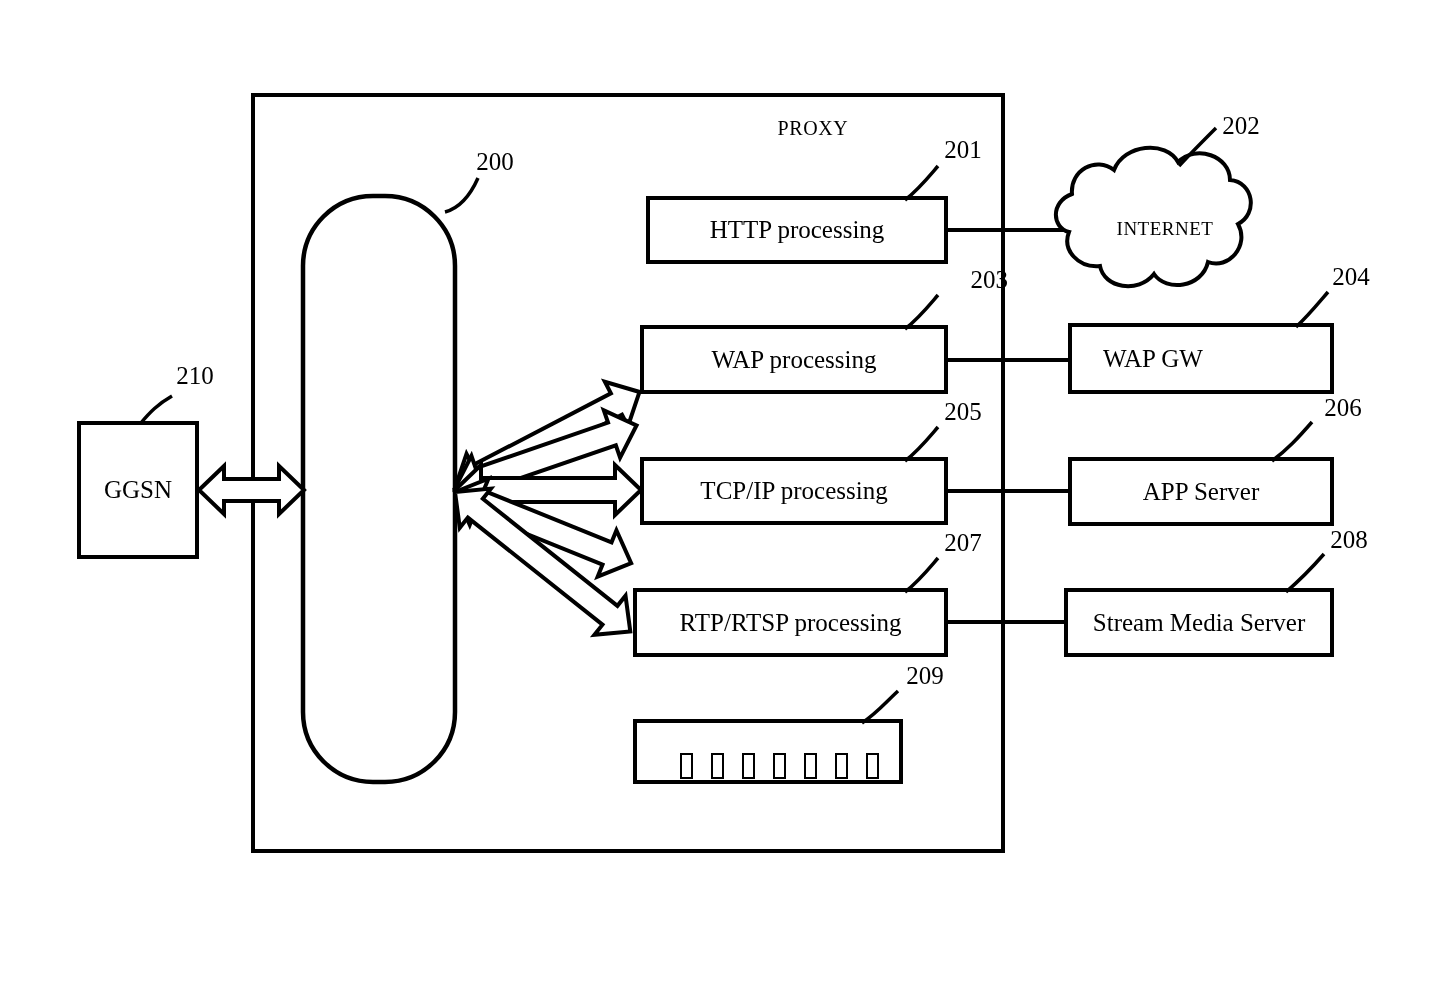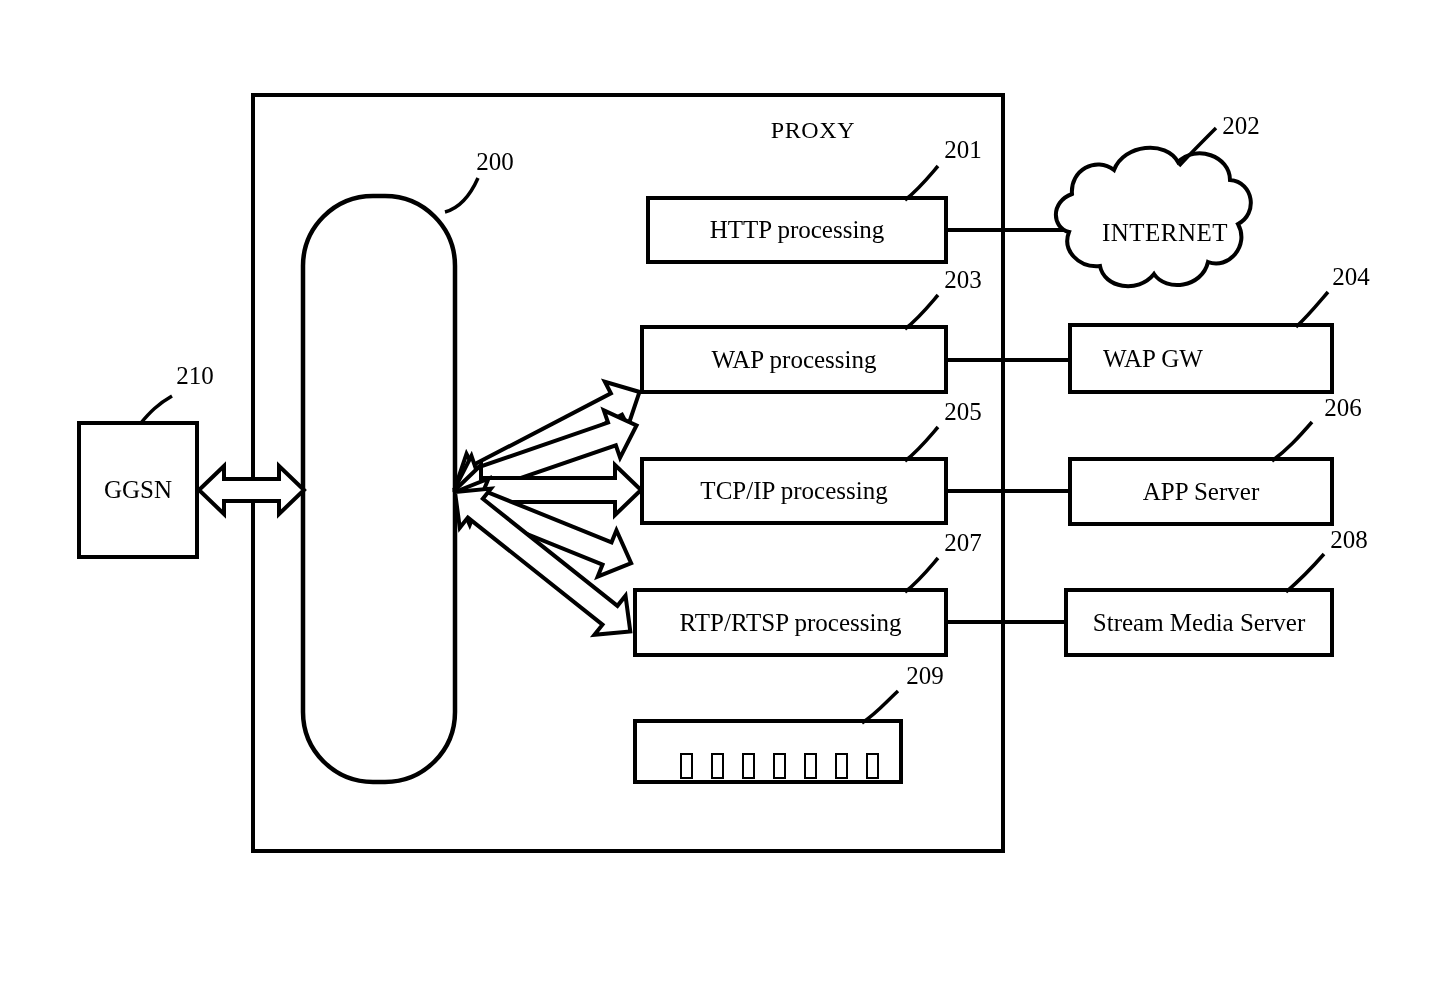--- a/index.html
+++ b/index.html
@@ -3,23 +3,23 @@
 <meta charset="utf-8">
 <style>
   html,body{margin:0;padding:0;background:#ffffff;}
   body{width:1441px;height:998px;overflow:hidden;
        font-family:"Liberation Serif","DejaVu Serif",serif;}
   #stage{position:relative;width:1441px;height:998px;background:#fff;}
   svg.canvas{position:absolute;left:0;top:0;width:1441px;height:998px;}
   .lbl{position:absolute;color:#000;white-space:pre;line-height:1.08;text-align:center;}
   .boxlabel{font-size:25px;}
   .refnum{font-size:25px;font-family:"Liberation Serif","DejaVu Serif",serif;}
-  .proxytitle{font-size:24px;letter-spacing:0.6px;}
+  .proxytitle{font-size:20px;letter-spacing:0.6px;}
   .multi{font-size:24px;line-height:1.18;}
-  .cloudlabel{font-size:25px;letter-spacing:0.5px;}
+  .cloudlabel{font-size:19px;letter-spacing:0.5px;}
   .tofubox{display:inline-block;width:9px;height:22px;border:2px solid #000;
            margin:0 9px;vertical-align:middle;background:#fff;}
 </style>
 </head>
 <body>
 
 <div id="stage">
 
   <svg class="canvas" viewBox="0 0 1441 998">
     <defs></defs>
@@ -104,21 +104,21 @@
   <div class="lbl refnum" style="left:450px;top:148px;width:90px;">200</div>
 
 
   <div class="lbl boxlabel" style="left:79px;top:476px;width:118px;">GGSN</div>
   <div class="lbl refnum" style="left:150px;top:362px;width:90px;">210</div>
 
   <div class="lbl boxlabel" style="left:648px;top:216px;width:298px;text-align:center;">HTTP processing</div>
   <div class="lbl refnum" style="left:918px;top:136px;width:90px;">201</div>
 
   <div class="lbl boxlabel" style="left:642px;top:346px;width:304px;">WAP processing</div>
-  <div class="lbl refnum" style="left:918px;top:266px;width:90px;">203</div>
+  <div class="lbl refnum" style="left:918px;top:266px;width:90px;text-align:right;">203</div>
 
   <div class="lbl boxlabel" style="left:642px;top:477px;width:304px;">TCP/IP processing</div>
   <div class="lbl refnum" style="left:918px;top:398px;width:90px;">205</div>
 
   <div class="lbl boxlabel" style="left:635px;top:609px;width:311px;">RTP/RTSP processing</div>
   <div class="lbl refnum" style="left:918px;top:529px;width:90px;">207</div>
 
   <div class="lbl" style="left:655px;top:736px;width:230px;text-align:center;">
     <span class="tofubox"></span><span class="tofubox"></span><span class="tofubox"></span><span class="tofubox"></span><span class="tofubox"></span><span class="tofubox"></span><span class="tofubox"></span>
   </div>

